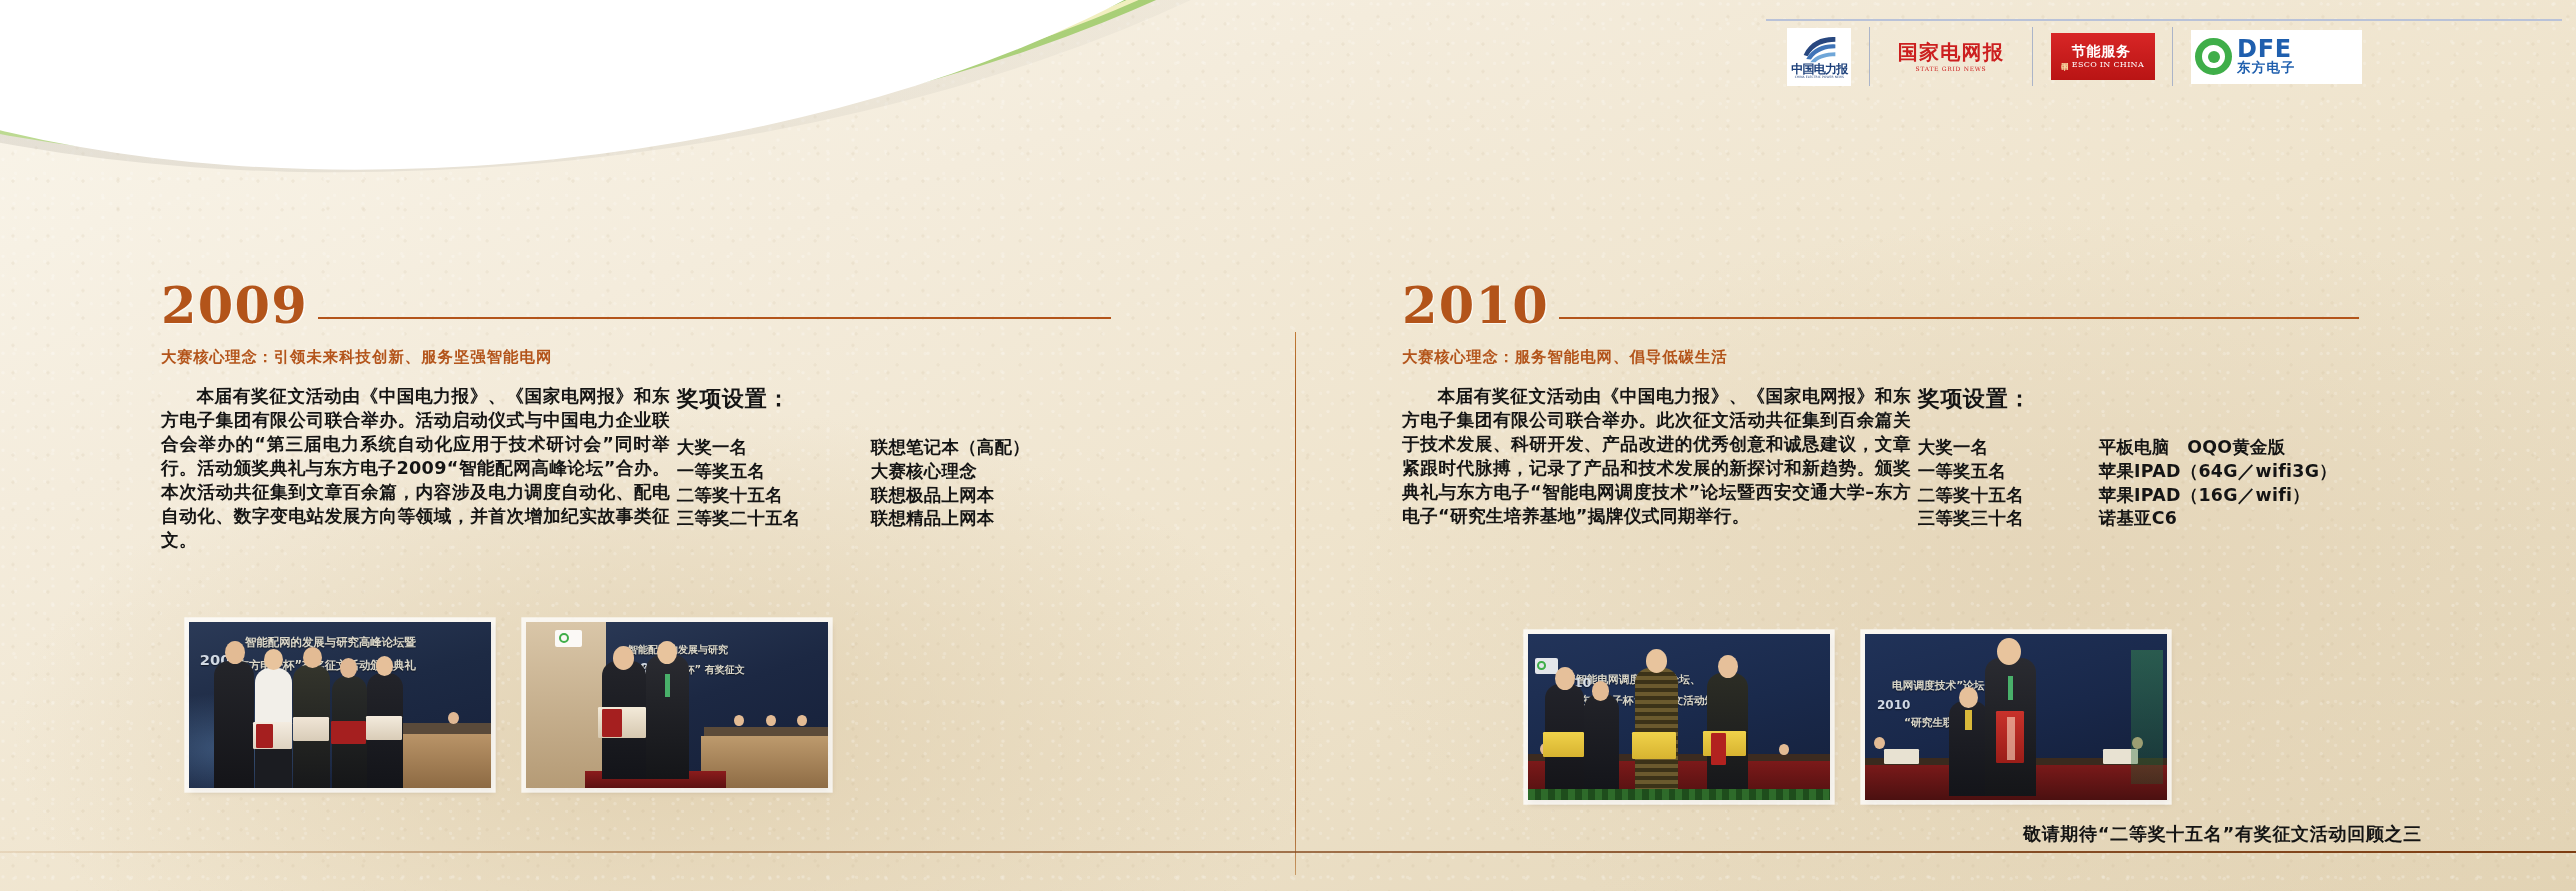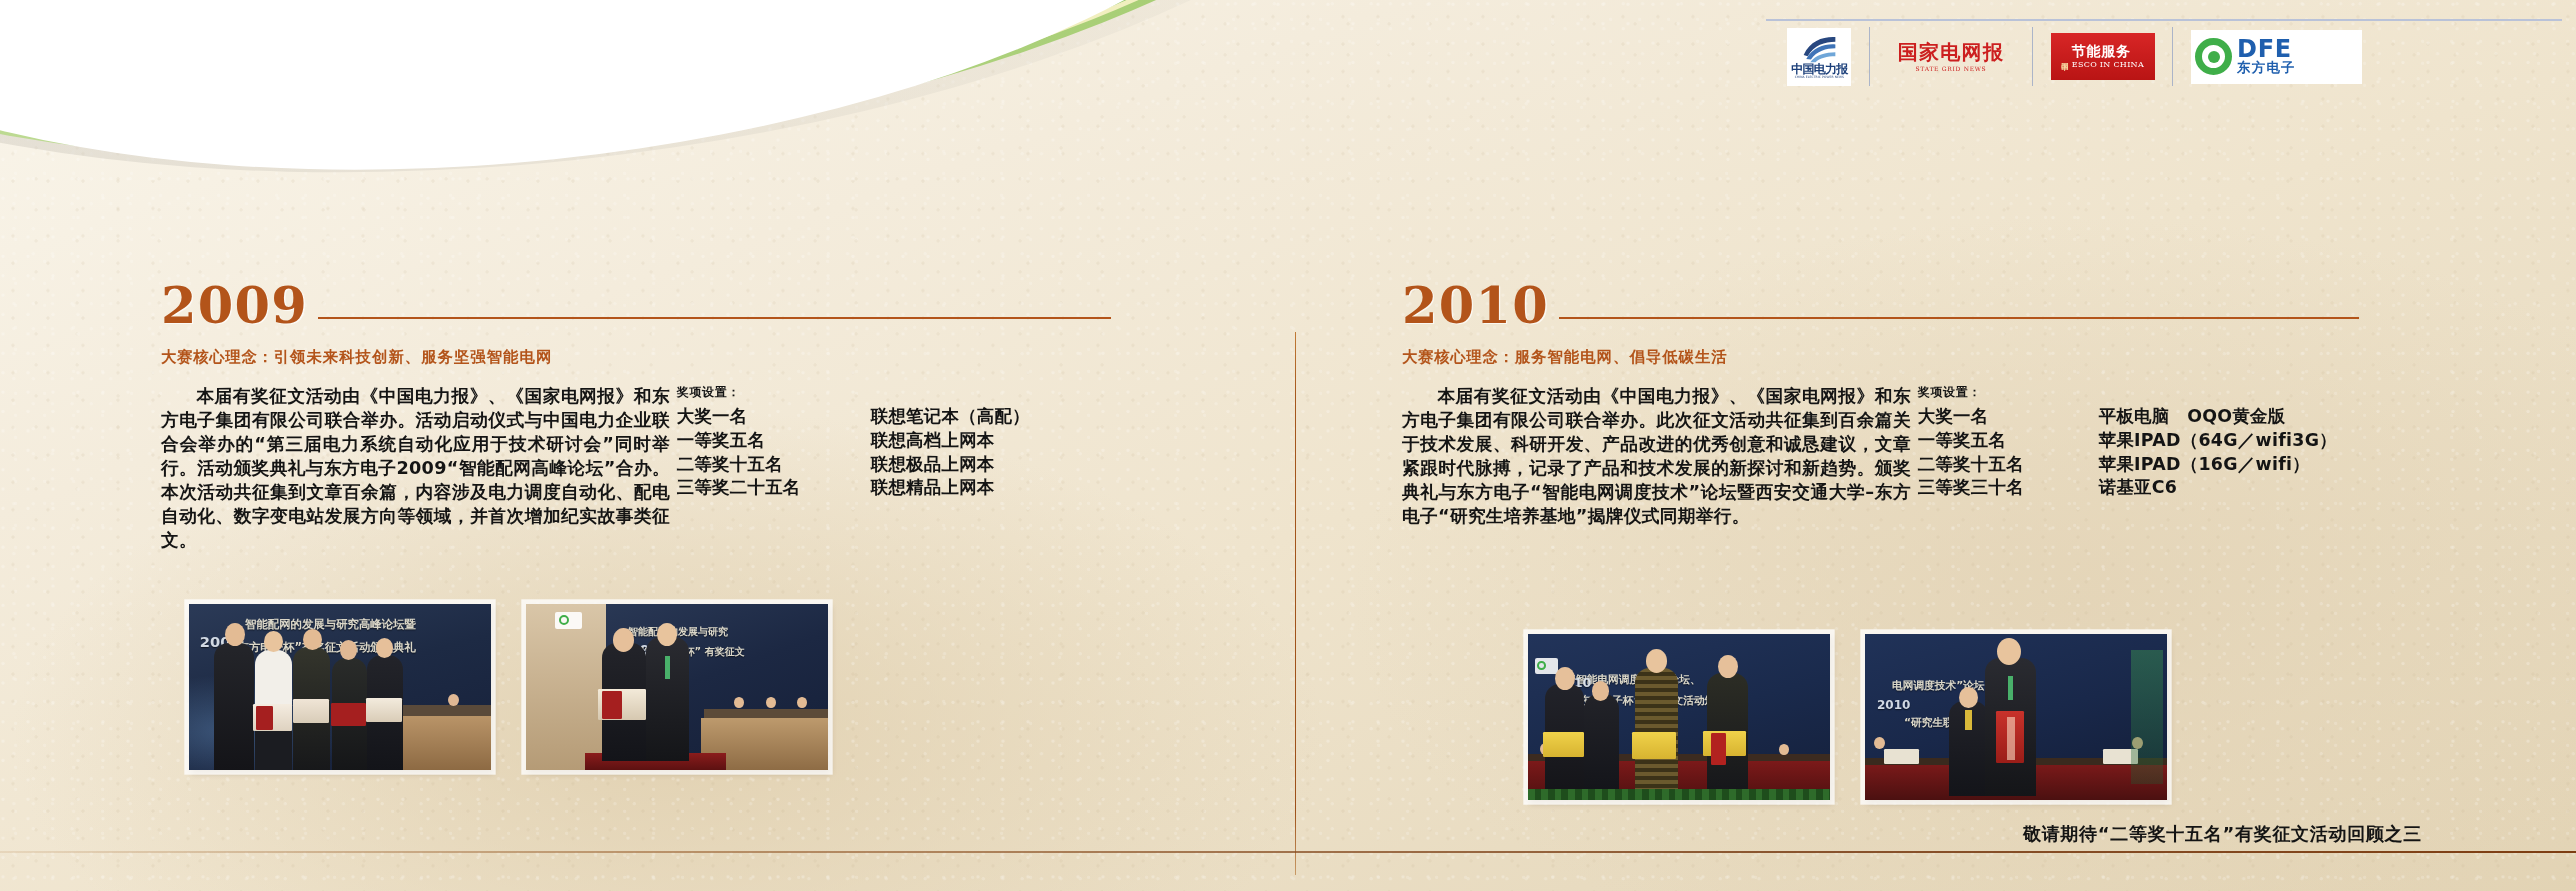--- a/index.html
+++ b/index.html
@@ -103,31 +103,31 @@
   .concept{
     margin-top:17.4px;font-size:15.4px;color:#b3541a;font-weight:bold;letter-spacing:1px;white-space:nowrap;
   }
   .concept .lbl{letter-spacing:0.7px;}
   .body-row{display:flex;margin-top:16px;}
   .bodytext{
     width:509px;font-size:17.7px;line-height:1.36;color:#141414;letter-spacing:0.3px;
     text-align:justify;text-indent:2em;font-weight:600;
   }
   .awards{margin-left:6.7px;}
-  .awards-title{font-size:12px;color:#141414;font-weight:600;letter-spacing:0.7px;margin-bottom:4px;}
+  .awards-title{font-size:22px;color:#141414;font-weight:600;letter-spacing:0.7px;margin-bottom:22px;}
   .award-row{display:flex;font-size:17.4px;color:#141414;font-weight:600;line-height:1.37;letter-spacing:0.3px;}
   .aw-rank{width:194px;}
   .aw-prize{white-space:nowrap;}
   .col-2010 .aw-rank{width:181px;}
   
   .vdivider{position:absolute;left:1295px;top:332px;width:1.3px;height:543px;
     background:linear-gradient(180deg,#c07a36 0%,#a5571d 12%,#9d5019 88%,#c89a66 100%);}
   
   .photos{position:absolute;display:flex;align-items:flex-start;}
-  .ph-2009{left:189px;top:604px;gap:35px;}
+  .ph-2009{left:189px;top:622px;gap:35px;}
   .ph-2010{left:1528px;top:634px;gap:35px;}
   .photo{
     position:relative;background:#1b2436;box-shadow:0 0 0 4.7px rgba(255,255,255,.78), 2px 2.7px 6px rgba(90,70,45,.35);
     overflow:hidden;
   }
   .photo .stagewall{position:absolute;inset:0;}
   .photo .banner-txt{position:absolute;color:#e9e4d2;font-weight:bold;white-space:nowrap;
     text-shadow:0 0.7px 1.3px rgba(0,0,0,.6);opacity:.93;}
   .figure{position:absolute;bottom:0;border-radius:14.7px 14.7px 0 0;}
   .head{position:absolute;border-radius:50%;}
@@ -214,21 +214,21 @@
     <div class="body-row">
       <div class="bodytext">本届有奖征文活动由《中国电力报》、《国家电网报》和东方电子集团有限公司联合举办。活动启动仪式与中国电力企业联合会举办的“第三届电力系统自动化应用于技术研讨会”同时举行。活动颁奖典礼与东方电子2009“智能配网高峰论坛”合办。本次活动共征集到文章百余篇，内容涉及电力调度自动化、配电自动化、数字变电站发展方向等领域，并首次增加纪实故事类征文。</div>
       <div class="awards">
         <div class="awards-title">奖项设置：</div>
         <div class="award-row">
           <div class="aw-rank">大奖一名</div>
           <div class="aw-prize">联想笔记本（高配）</div>
         </div>
         <div class="award-row">
           <div class="aw-rank">一等奖五名</div>
-          <div class="aw-prize">联想高档上网本</div>
+          <div class="aw-prize">大赛核心理念</div>
         </div>
         <div class="award-row">
           <div class="aw-rank">二等奖十五名</div>
           <div class="aw-prize">联想极品上网本</div>
         </div>
         <div class="award-row">
           <div class="aw-rank">三等奖二十五名</div>
           <div class="aw-prize">联想精品上网本</div>
         </div>
       </div>

